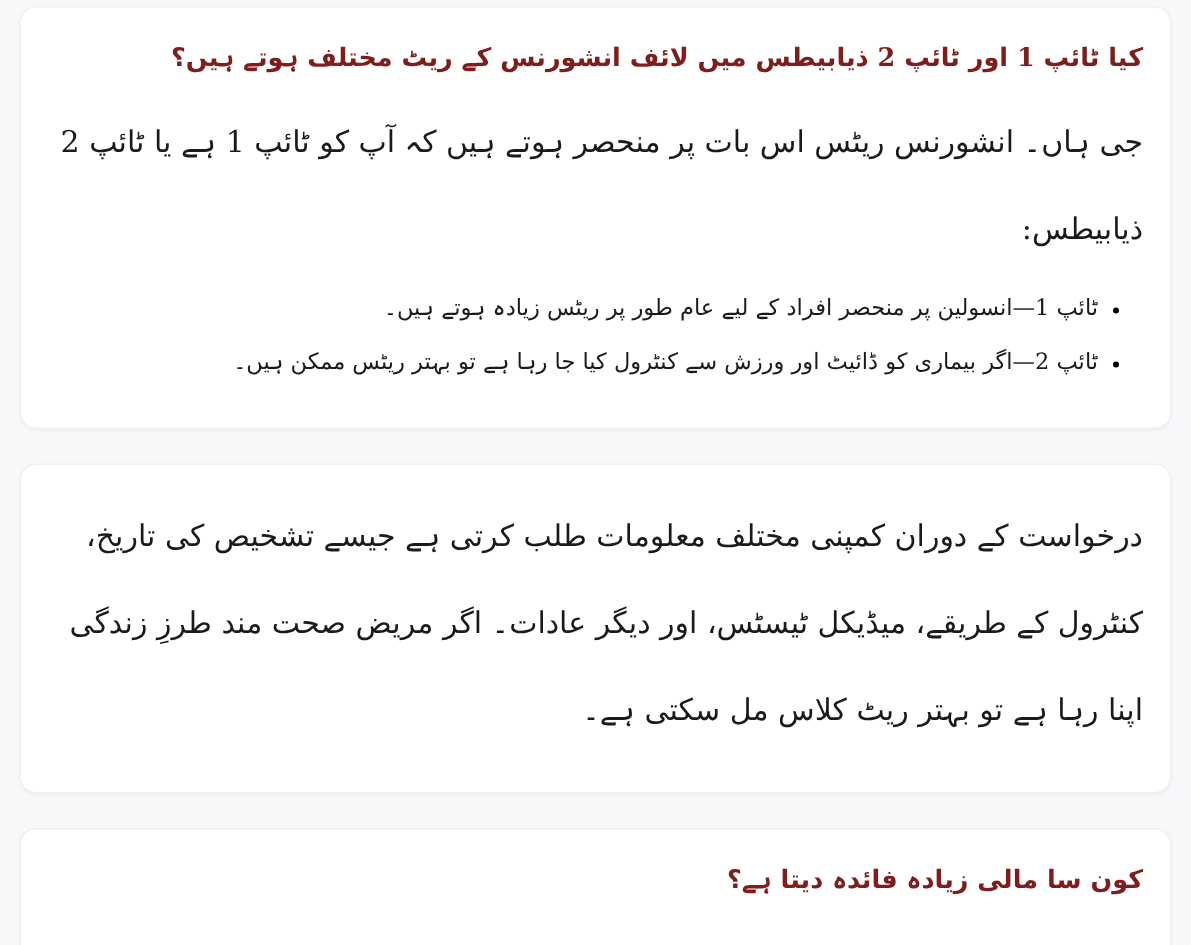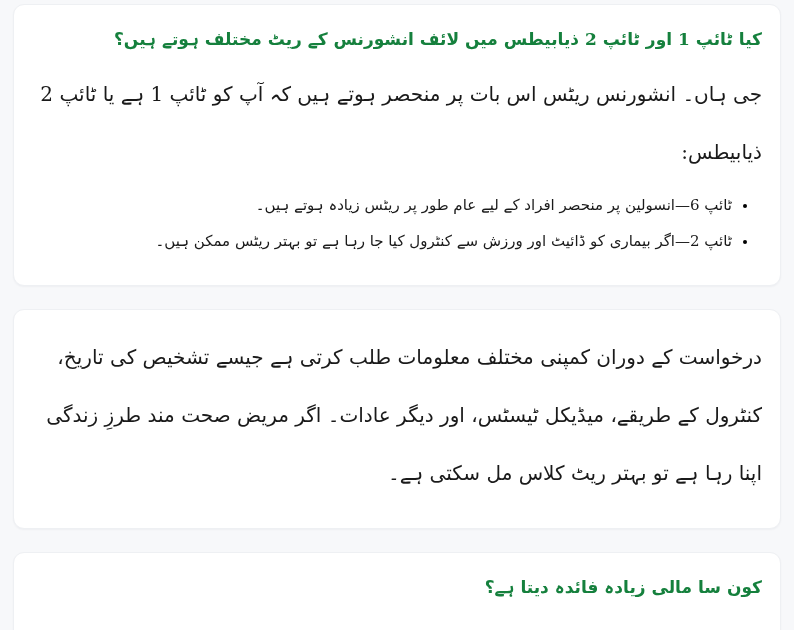--- a/index.html
+++ b/index.html
@@ -20,21 +20,21 @@
     border-radius: 11px;
     box-shadow: 0 1px 2px rgba(16,24,40,0.04);
     padding: 18px 18px 26px 18px;
     margin-bottom: 23px;
   }
   .faq-card.last {
     min-height: 210px;
     margin-bottom: 0;
   }
   .question {
-    color: #15803d;
+    color: #7f1d1d;
     font-weight: bold;
     font-size: 17px;
     line-height: 1.9;
     text-align: right;
     margin: 0 0 10px 0;
   }
   .answer {
     font-size: 20px;
     line-height: 2.9;
     margin: 0;
@@ -60,21 +60,21 @@
 </style>
 </head>
 <body>
 
 <main>
 
   <article class="faq-card">
     <h2 class="question">کیا ٹائپ 1 اور ٹائپ 2 ذیابیطس میں لائف انشورنس کے ریٹ مختلف ہوتے ہیں؟</h2>
     <p class="answer">جی ہاں۔ انشورنس ریٹس اس بات پر منحصر ہوتے ہیں کہ آپ کو ٹائپ 1 ہے یا ٹائپ 2 ذیابیطس:</p>
     <ul class="bullet-list">
-      <li>ٹائپ 6—انسولین پر منحصر افراد کے لیے عام طور پر ریٹس زیادہ ہوتے ہیں۔</li>
+      <li>ٹائپ 1—انسولین پر منحصر افراد کے لیے عام طور پر ریٹس زیادہ ہوتے ہیں۔</li>
       <li>ٹائپ 2—اگر بیماری کو ڈائیٹ اور ورزش سے کنٹرول کیا جا رہا ہے تو بہتر ریٹس ممکن ہیں۔</li>
     </ul>
   </article>
 
   <article class="faq-card">
     <p class="answer centered">درخواست کے دوران کمپنی مختلف معلومات طلب کرتی ہے جیسے تشخیص کی تاریخ، کنٹرول کے طریقے، میڈیکل ٹیسٹس، اور دیگر عادات۔ اگر مریض صحت مند طرزِ زندگی اپنا رہا ہے تو بہتر ریٹ کلاس مل سکتی ہے۔</p>
   </article>
 
   <article class="faq-card last">
     <h2 class="question">کون سا مالی زیادہ فائدہ دیتا ہے؟</h2>

